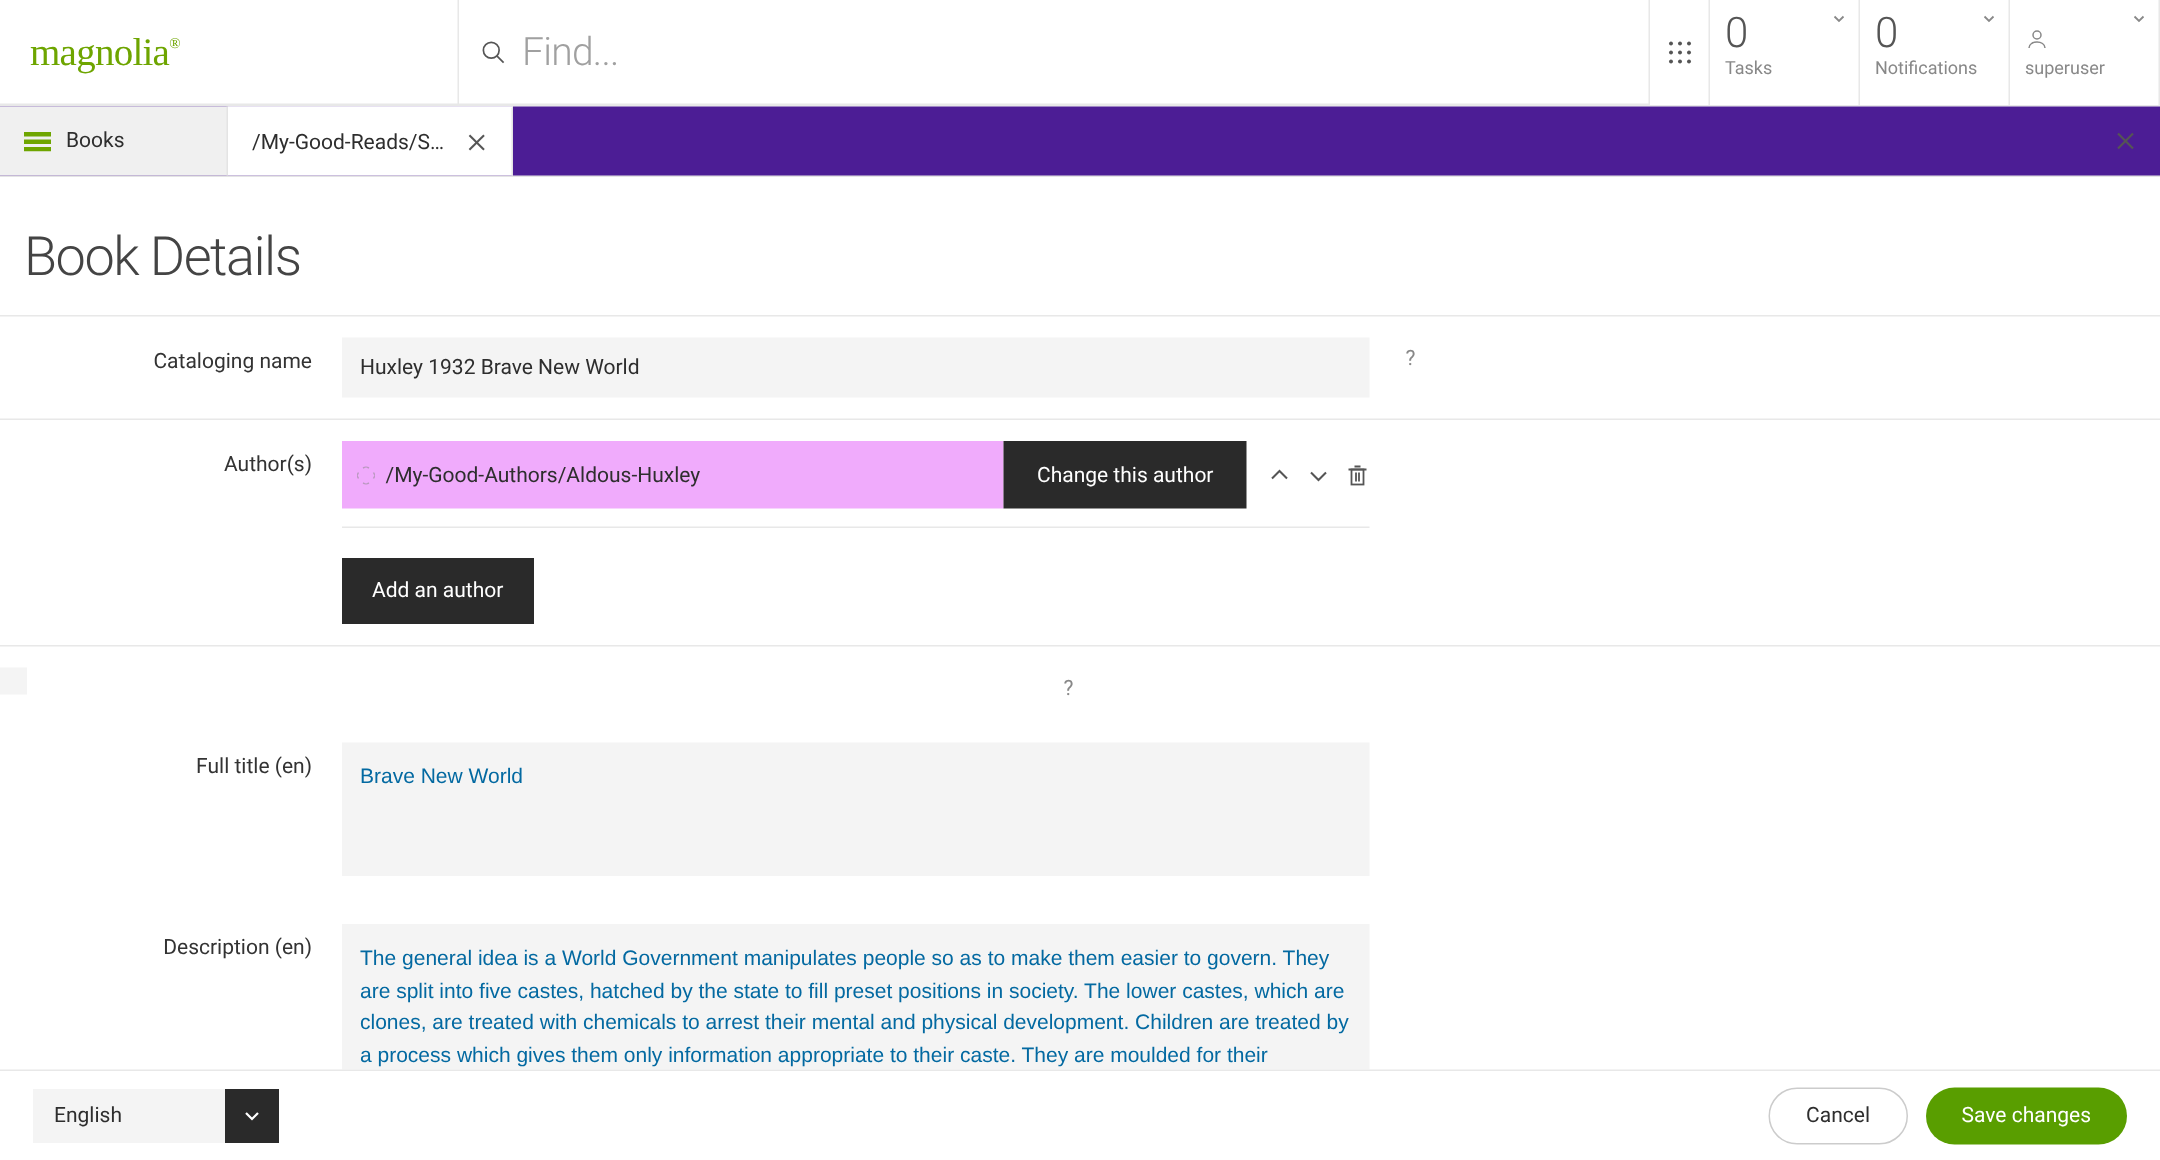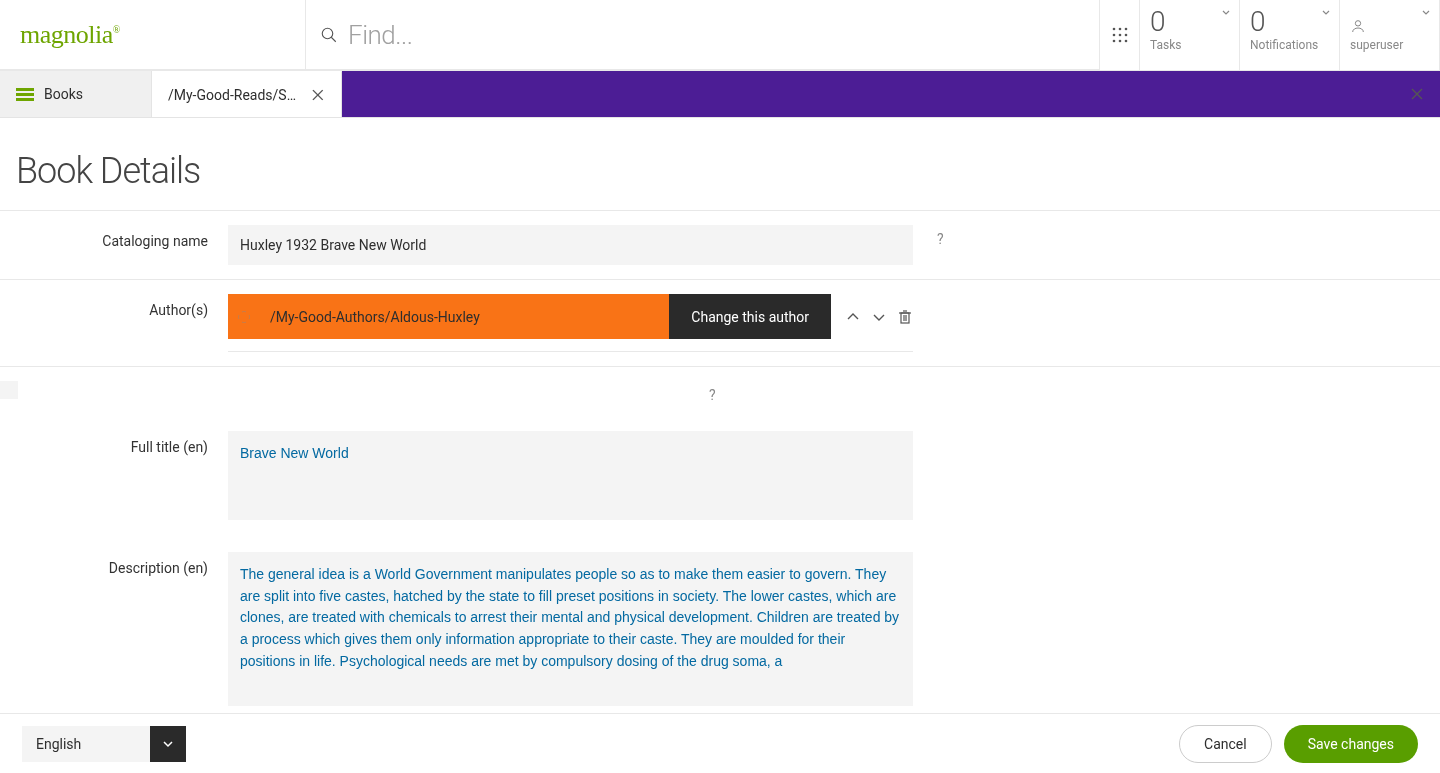--- a/index.html
+++ b/index.html
@@ -236,27 +236,27 @@
       resize: none;
       line-height: 1.55;
     }
     .author-row {
       display: flex;
       align-items: center;
       gap: 0;
     }
     .author-field {
       flex: 1;
-      background: #f97316;
+      background: #f0abfc;
       display: flex;
       align-items: center;
       padding: 0 10px;
       height: 45px;
       font-size: 14px;
-      gap: 20px;
+      gap: 7px;
     }
     .drag-icon {
       width: 12px;
       height: 12px;
       opacity: 0.5;
     }
     .btn-dark {
       background: #2a2a2a;
       color: #fff;
       border: none;
@@ -469,20 +469,21 @@
           <svg class="icon-btn" viewBox="0 0 16 16" fill="none" stroke="#555" stroke-width="1.2">
               <rect x="4" y="4" width="8" height="10"></rect>
               <line x1="2" y1="4" x2="14" y2="4"></line>
               <line x1="6" y1="2" x2="10" y2="2"></line>
               <line x1="7" y1="6" x2="7" y2="12"></line>
               <line x1="9" y1="6" x2="9" y2="12"></line>
             </svg>
         </div>
       </div>
       <div class="divider-line"></div>
+      <button class="btn-dark small">Add an author</button>
     </div>
     <div class="help-col"></div>
   </div>
 
   <div class="form-row no-border">
     <div class="field-col">
       <span class="checkbox-box"></span>
     </div>
     <div class="help-col">?</div>
   </div>

